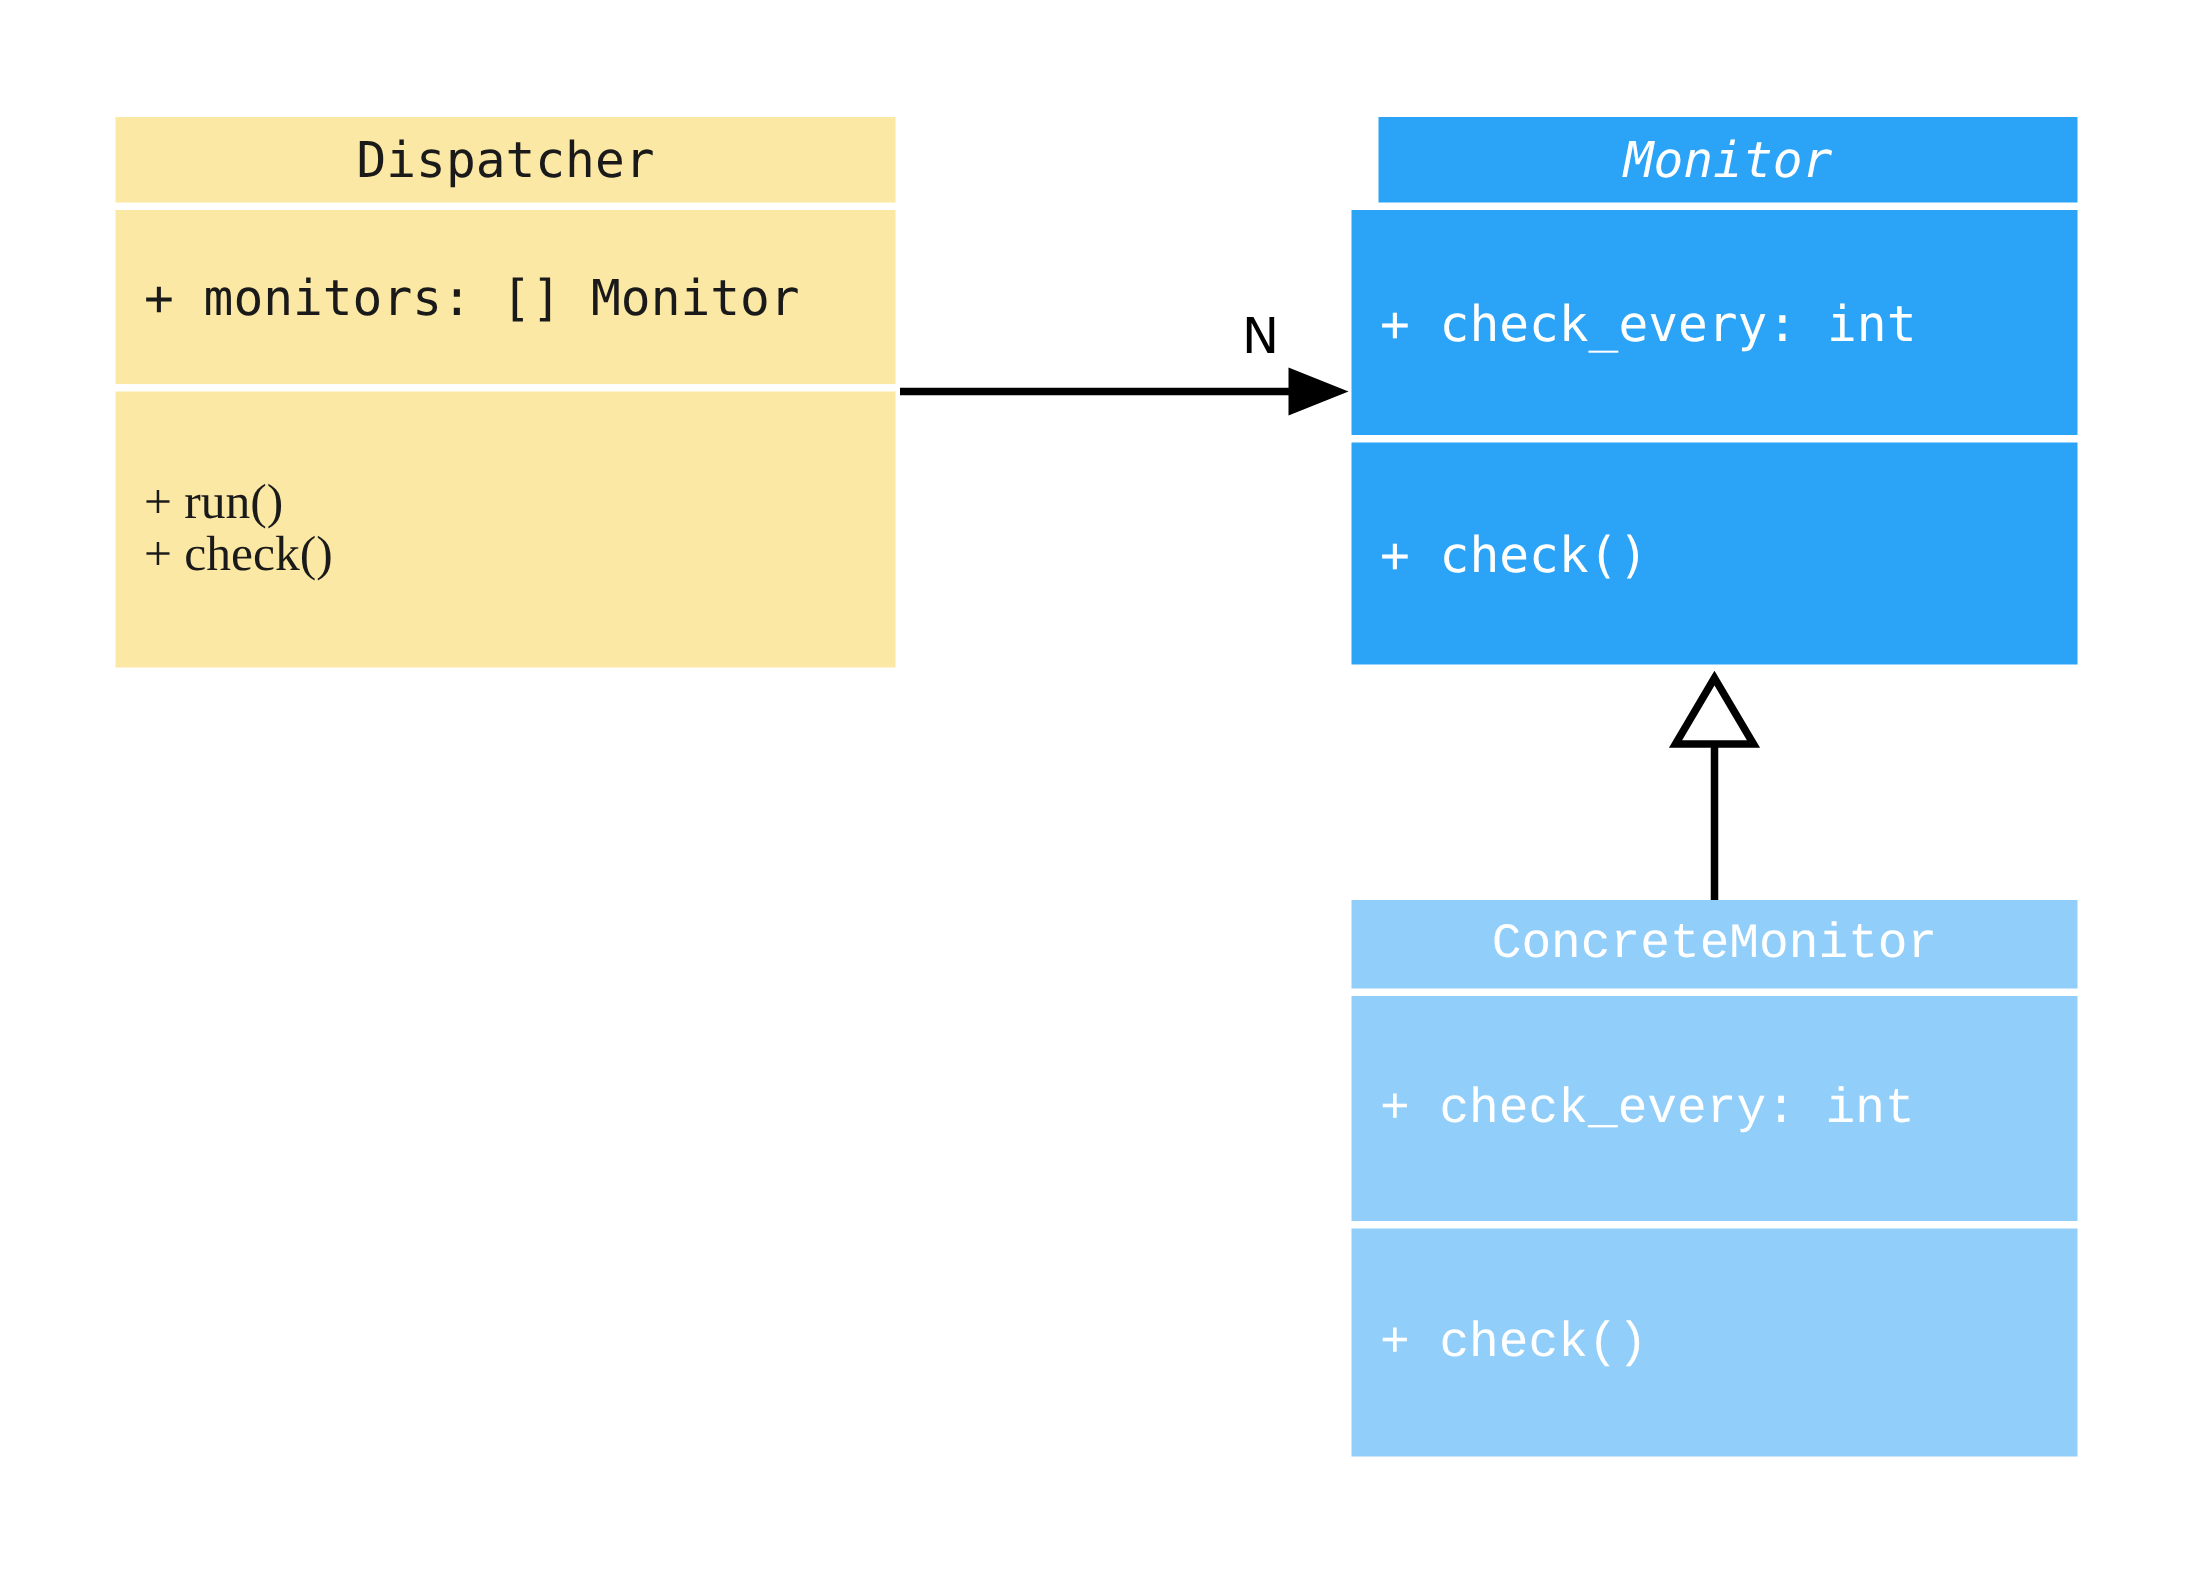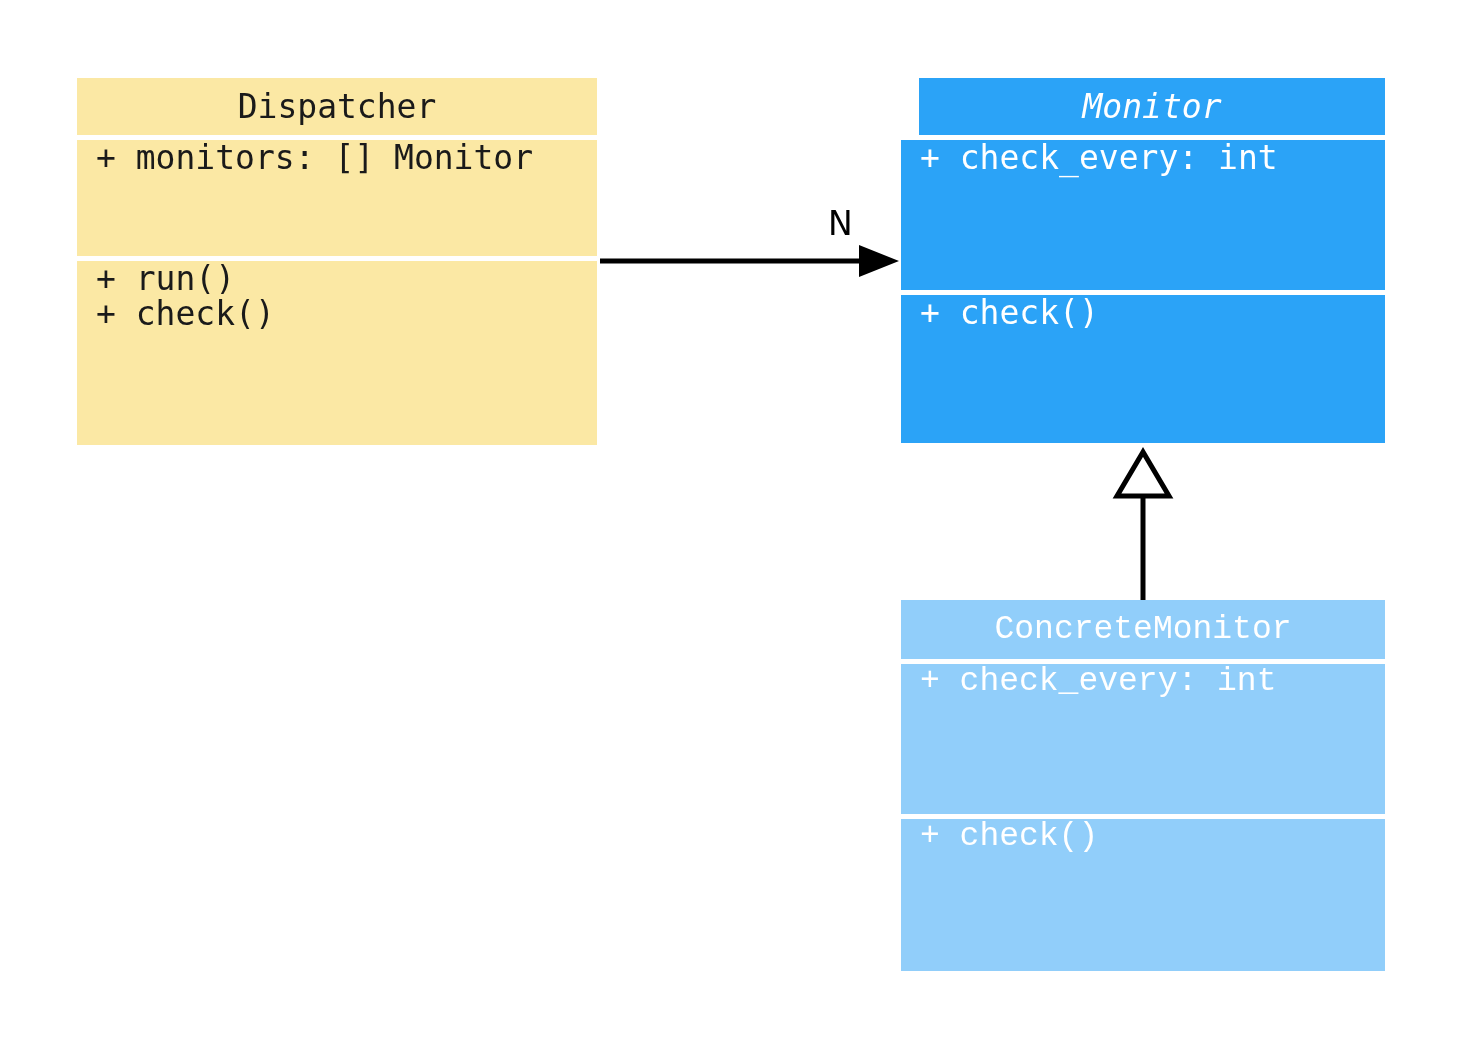--- a/index.html
+++ b/index.html
@@ -26,30 +26,30 @@
     flex-shrink: 0;
   }
   .sec.title {
     display: flex;
     align-items: center;
     justify-content: center;
   }
   .sec.attrs, .sec.methods {
     display: flex;
     flex-direction: column;
-    justify-content: flex-start;
+    justify-content: center;
     padding-left: 19px;
     line-height: 35px;
   }
   .uml-class.abstract .sec.title { font-style: italic; margin-left: 18px; }
 
   #dispatcher { left: 77px;  top: 78px;  width: 520px; height: 367px; }
   #dispatcher .title   { height: 57px; }
   #dispatcher .attrs   { height: 116px; }
-  #dispatcher .methods { flex: 1; }
+  #dispatcher .methods { flex: 1; font-family: Liberation Serif, serif; }
 
   #monitor { left: 901px; top: 78px; width: 484px; height: 365px; }
   #monitor .title   { height: 57px; }
   #monitor .attrs   { height: 150px; }
   #monitor .methods { flex: 1; }
 
   #concrete-monitor { left: 901px; top: 600px; width: 484px; height: 371px; font-family: Liberation Mono, monospace; }
   #concrete-monitor .title   { height: 59px; }
   #concrete-monitor .attrs   { height: 150px; }
   #concrete-monitor .methods { flex: 1; }

